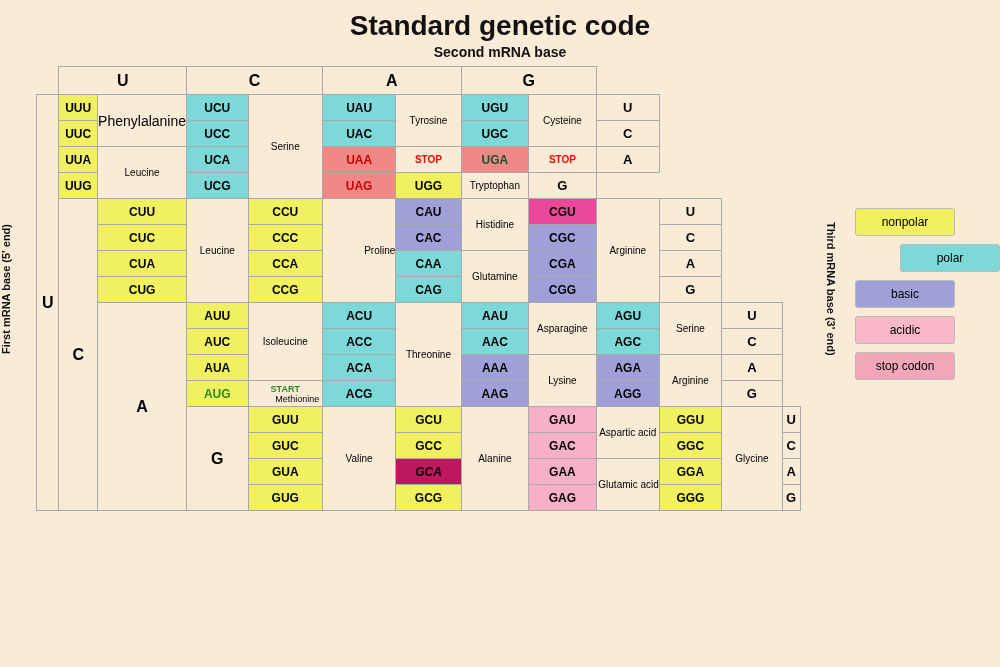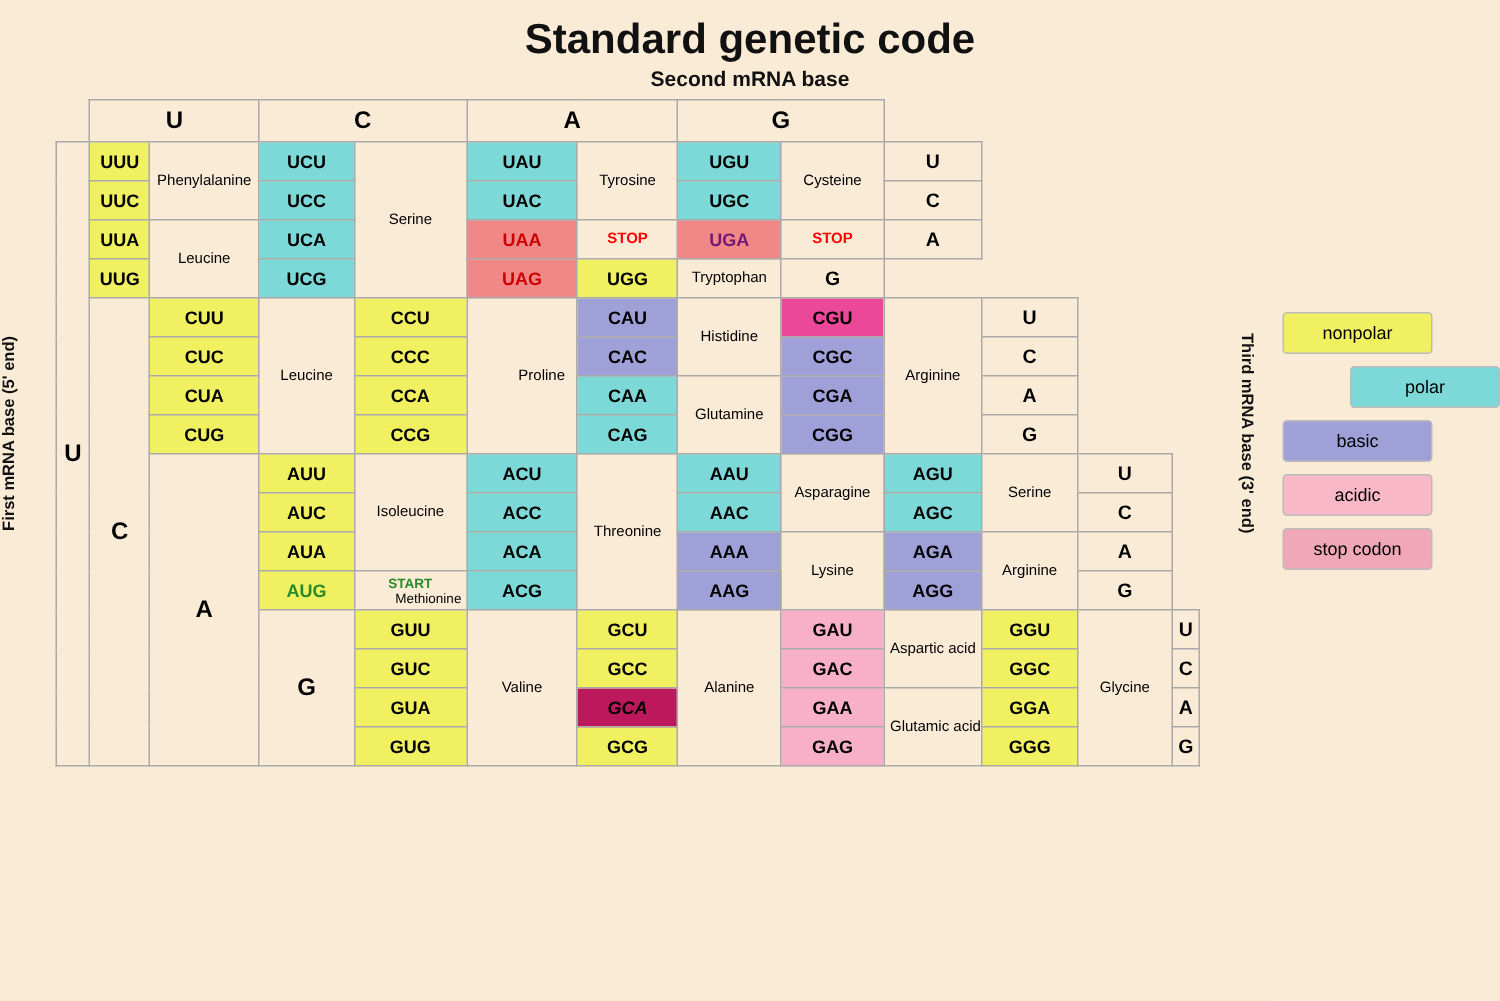--- a/index.html
+++ b/index.html
@@ -168,21 +168,21 @@
             <td class="col-header" colspan="2">C</td>
             <td class="col-header" colspan="2">A</td>
             <td class="col-header" colspan="2">G</td>
             <td style="background:#faebd7;border:none;width:22px;"></td>
           </tr>
         </thead>
         <tbody id="table-body">
             <tr>
               <td rowspan="16" class="row-header">U</td>
               <td class="codon-cell" style="background-color: rgb(240, 240, 96);">UUU</td>
-              <td rowspan="2" class="aa-cell" style="vertical-align: middle; text-align: center; font-size: 10px;">Phenylalanine</td>
+              <td rowspan="2" class="aa-cell" style="vertical-align: middle; text-align: center; font-size: 14px;">Phenylalanine</td>
               <td class="codon-cell" style="background-color: rgb(125, 216, 216);">UCU</td>
               <td rowspan="4" class="aa-cell" style="vertical-align: middle; text-align: center; font-size: 10px;">Serine</td>
               <td class="codon-cell" style="background-color: rgb(125, 216, 216);">UAU</td>
               <td rowspan="2" class="aa-cell" style="vertical-align: middle; text-align: center; font-size: 10px;">Tyrosine</td>
               <td class="codon-cell" style="background-color: rgb(125, 216, 216);">UGU</td>
               <td rowspan="2" class="aa-cell" style="vertical-align: middle; text-align: center; font-size: 10px;">Cysteine</td>
               <td class="third-base">U</td>
             </tr>
             <tr>
               <td class="codon-cell" style="background-color: rgb(240, 240, 96);">UUC</td>
@@ -190,38 +190,38 @@
               <td class="codon-cell" style="background-color: rgb(125, 216, 216);">UAC</td>
               <td class="codon-cell" style="background-color: rgb(125, 216, 216);">UGC</td>
               <td class="third-base">C</td>
             </tr>
             <tr>
               <td class="codon-cell" style="background-color: rgb(240, 240, 96);">UUA</td>
               <td rowspan="2" class="aa-cell" style="vertical-align: middle; text-align: center; font-size: 10px;">Leucine</td>
               <td class="codon-cell" style="background-color: rgb(125, 216, 216);">UCA</td>
               <td class="codon-cell" style="background-color: rgb(240, 136, 136); color: rgb(204, 0, 0);">UAA</td>
               <td rowspan="1" class="aa-cell" style="vertical-align: middle; text-align: center; font-size: 10px;"><span style="color: red; font-weight: bold;">STOP</span></td>
-              <td class="codon-cell" style="background-color: rgb(240, 136, 136); color: #701a75;">UGA</td>
+              <td class="codon-cell" style="background-color: rgb(240, 136, 136); color: #14532d;">UGA</td>
               <td rowspan="1" class="aa-cell" style="vertical-align: middle; text-align: center; font-size: 10px;"><span style="color: red; font-weight: bold;">STOP</span></td>
               <td class="third-base">A</td>
             </tr>
             <tr>
               <td class="codon-cell" style="background-color: rgb(240, 240, 96);">UUG</td>
               <td class="codon-cell" style="background-color: rgb(125, 216, 216);">UCG</td>
               <td class="codon-cell" style="background-color: rgb(240, 136, 136); color: rgb(204, 0, 0);">UAG</td>
               <td class="codon-cell" style="background-color: rgb(240, 240, 96);">UGG</td>
               <td rowspan="1" class="aa-cell" style="vertical-align: middle; text-align: center; font-size: 10px;">Tryptophan</td>
               <td class="third-base">G</td>
             </tr>
             <tr>
               <td rowspan="16" class="row-header">C</td>
               <td class="codon-cell" style="background-color: rgb(240, 240, 96);">CUU</td>
               <td rowspan="4" class="aa-cell" style="vertical-align: middle; text-align: center; font-size: 10px;">Leucine</td>
               <td class="codon-cell" style="background-color: rgb(240, 240, 96);">CCU</td>
-              <td rowspan="4" class="aa-cell" style="vertical-align: middle; text-align: left; font-size: 10px; padding-left: 34px;">Proline</td>
+              <td rowspan="4" class="aa-cell" style="vertical-align: middle; text-align: right; font-size: 10px; padding-left: 34px;">Proline</td>
               <td class="codon-cell" style="background-color: rgb(160, 160, 216);">CAU</td>
               <td rowspan="2" class="aa-cell" style="vertical-align: middle; text-align: center; font-size: 10px;">Histidine</td>
               <td class="codon-cell" style="background-color: #ec4899;">CGU</td>
               <td rowspan="4" class="aa-cell" style="vertical-align: middle; text-align: center; font-size: 10px;">Arginine</td>
               <td class="third-base">U</td>
             </tr>
             <tr>
               <td class="codon-cell" style="background-color: rgb(240, 240, 96);">CUC</td>
               <td class="codon-cell" style="background-color: rgb(240, 240, 96);">CCC</td>
               <td class="codon-cell" style="background-color: rgb(160, 160, 216);">CAC</td>

